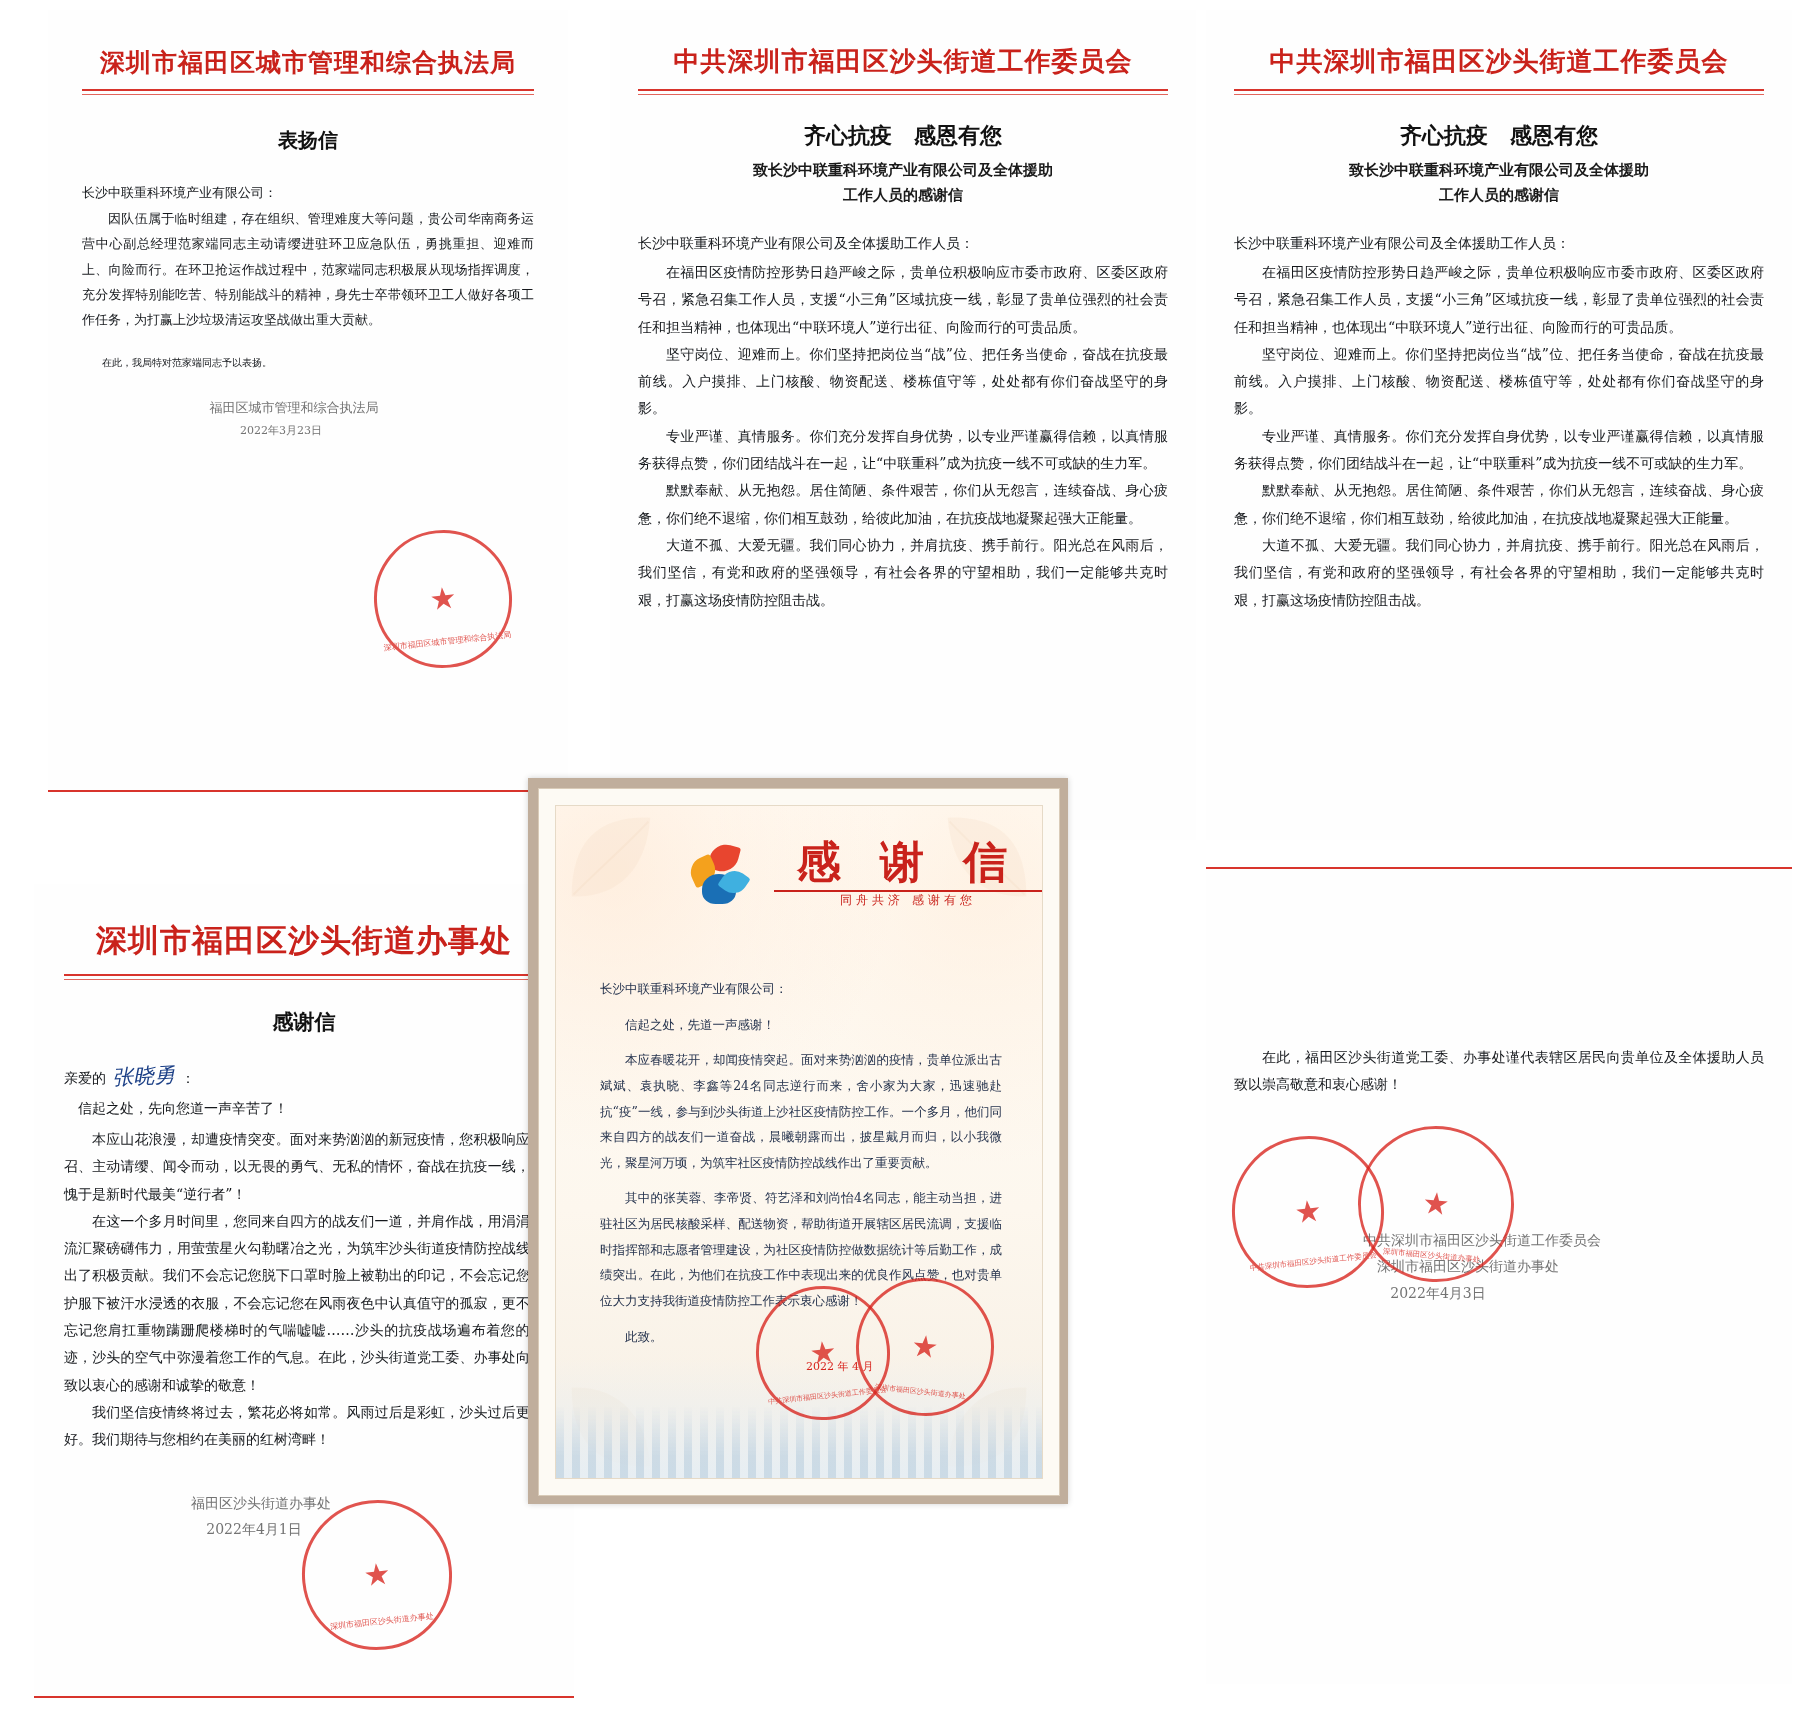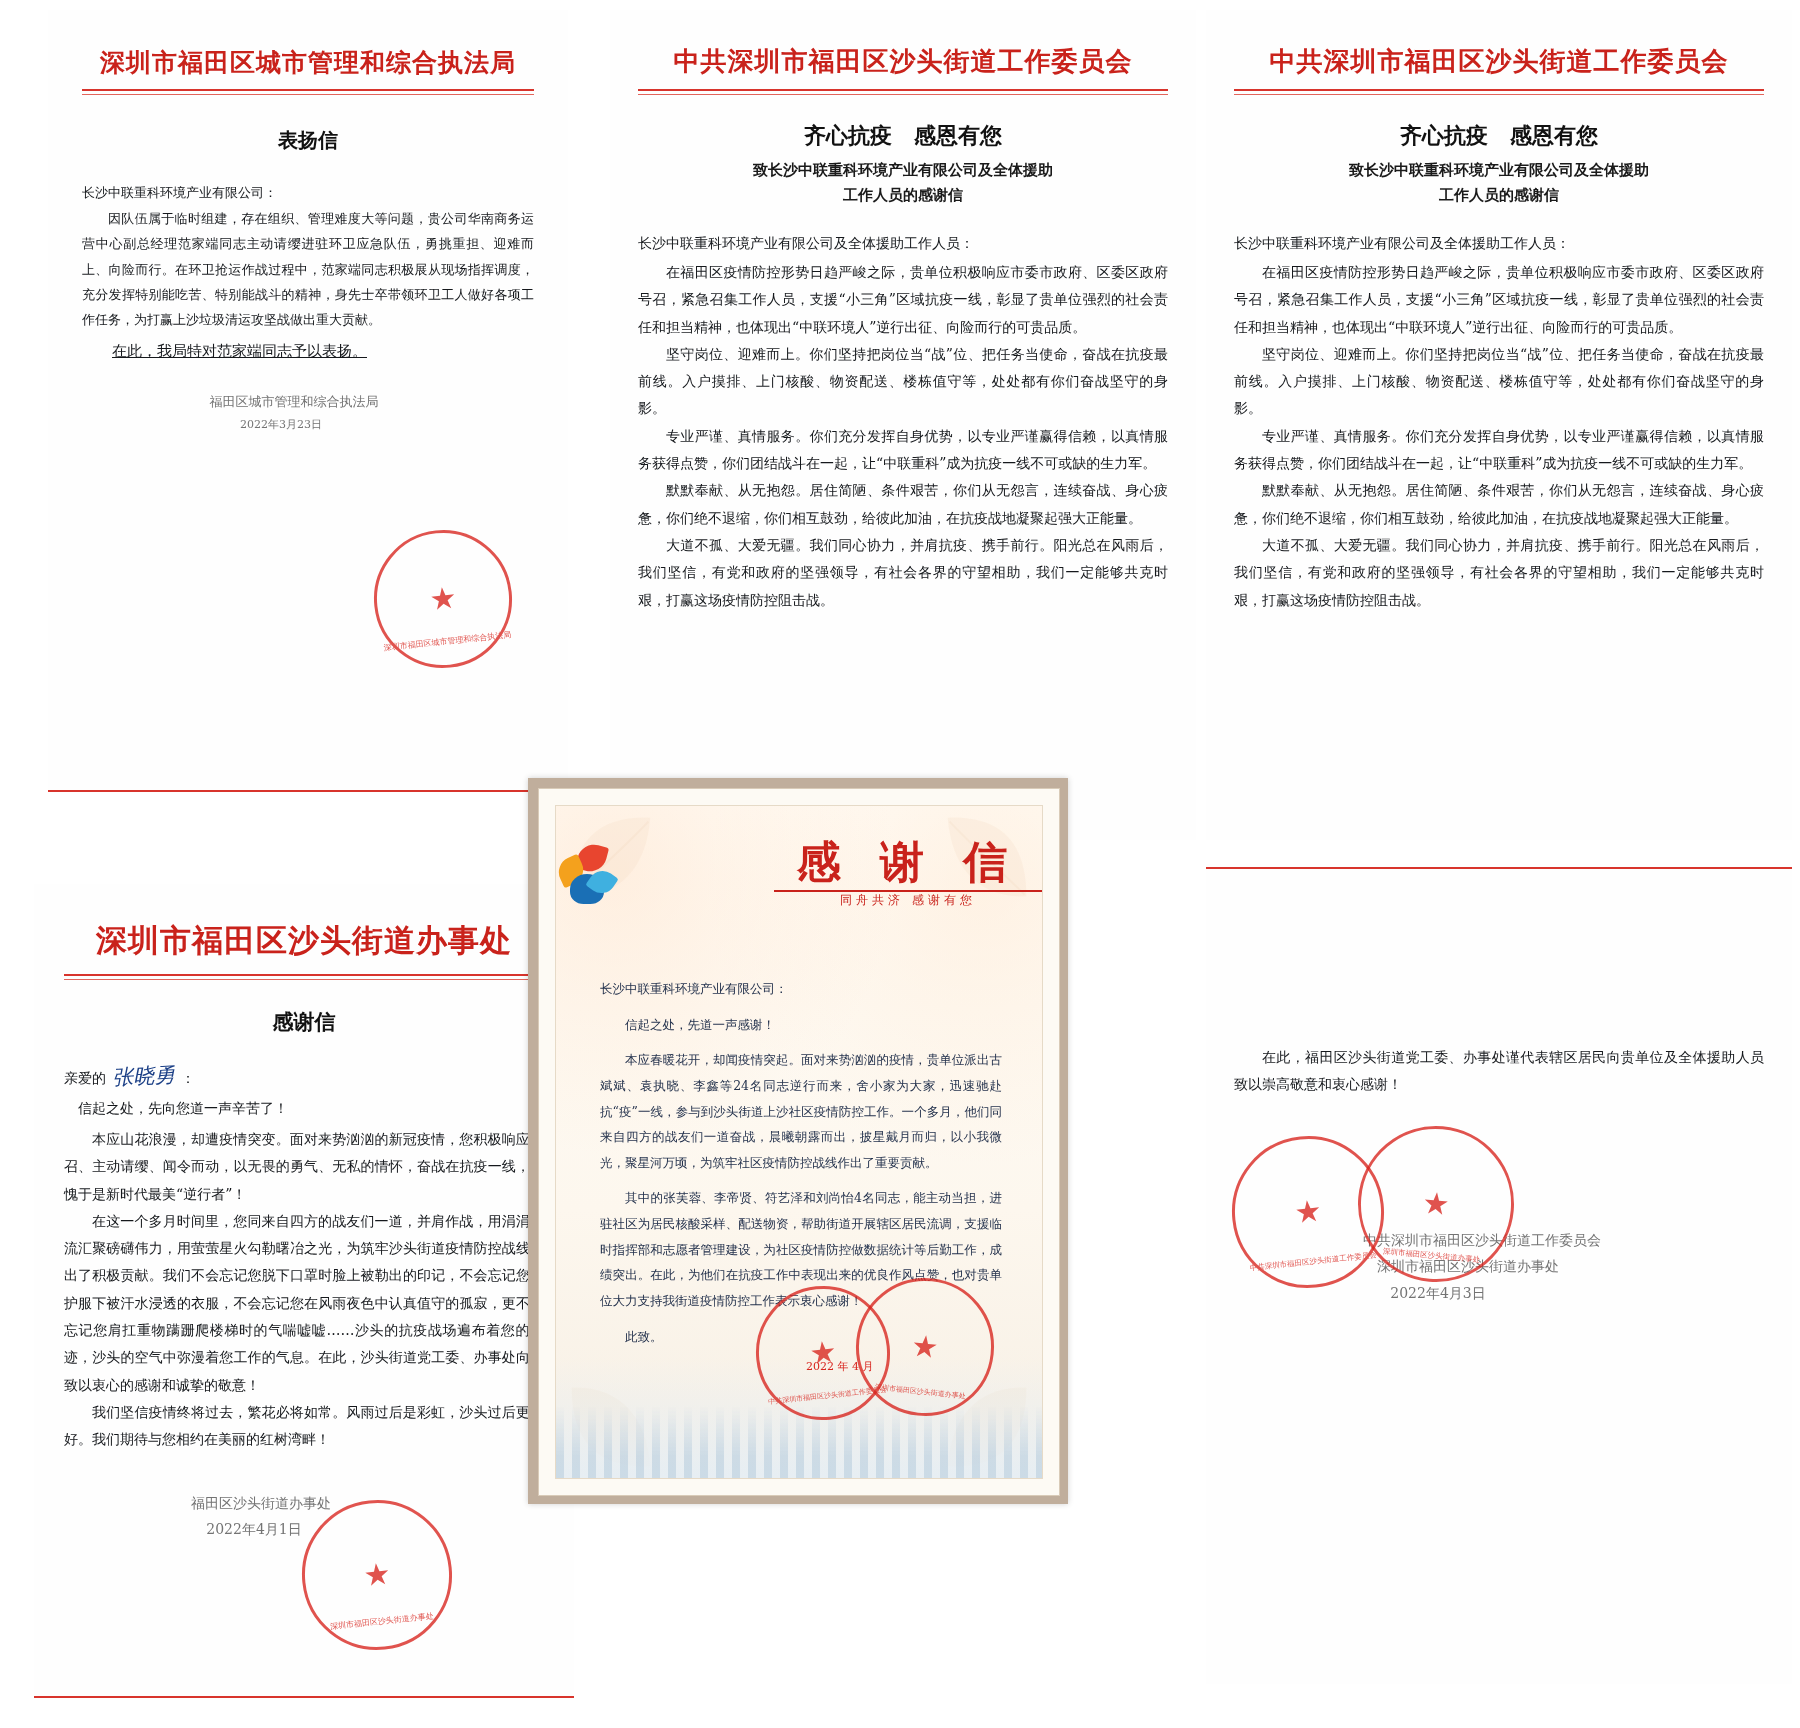--- a/index.html
+++ b/index.html
@@ -153,21 +153,21 @@
         rgba(170,195,215,.45) 0 8px,
         rgba(170,195,215,0) 8px 16px);
     mask-image: linear-gradient(180deg, transparent, #000 70%);
     -webkit-mask-image: linear-gradient(180deg, transparent, #000 70%);
   }
   .cert-head {
     position: absolute;
     left: 0; right: 0; top: 34px;
     display: flex;
     align-items: center;
-    justify-content: space-between;
+    justify-content: flex-end;
     gap: 24px;
   }
   .cert-logo {
     width: 62px; height: 62px;
     position: relative;
   }
   .cert-logo .petal {
     position: absolute;
     border-radius: 60% 10% 60% 10%;
   }
@@ -219,21 +219,21 @@
       <div class="letter-inner" style="padding:18px 34px;">
         <div class="org-title" style="font-size:25px; padding-top:18px;">深圳市福田区城市管理和综合执法局</div>
         <div class="rule" style="margin-top:10px;"></div>
         <div class="rule thin"></div>
 
         <div class="doc-title" style="font-size:20px; margin-top:32px;">表扬信</div>
 
         <div class="salutation" style="font-size:13px; margin-top:30px;">长沙中联重科环境产业有限公司：</div>
 
         <div class="para" style="font-size:13px; margin-top:4px;">因队伍属于临时组建，存在组织、管理难度大等问题，贵公司华南商务运营中心副总经理范家端同志主动请缨进驻环卫应急队伍，勇挑重担、迎难而上、向险而行。在环卫抢运作战过程中，范家端同志积极展从现场指挥调度，充分发挥特别能吃苦、特别能战斗的精神，身先士卒带领环卫工人做好各项工作任务，为打赢上沙垃圾清运攻坚战做出重大贡献。</div>
-        <div class="para" style="font-size:15px; margin-top:4px;text-decoration:underline;">在此，我局特对范家端同志予以表扬。</div>
+        <div class="para" style="font-size:10px; margin-top:20px;">在此，我局特对范家端同志予以表扬。</div>
 
         <div class="sign" style="font-size:13px; margin-top:24px; padding-right:28px;">福田区城市管理和综合执法局</div>
         <div class="sign" style="font-size:11px; padding-right:54px;">2022年3月23日</div>
 
         <div class="seal" style="right:56px; top:520px; width:132px; height:132px;">
           <div class="star">★</div>
           <div class="bottom-text" style="font-size:8px; bottom:18px;">深圳市福田区城市管理和综合执法局</div>
         </div>
       </div>
     </div>

